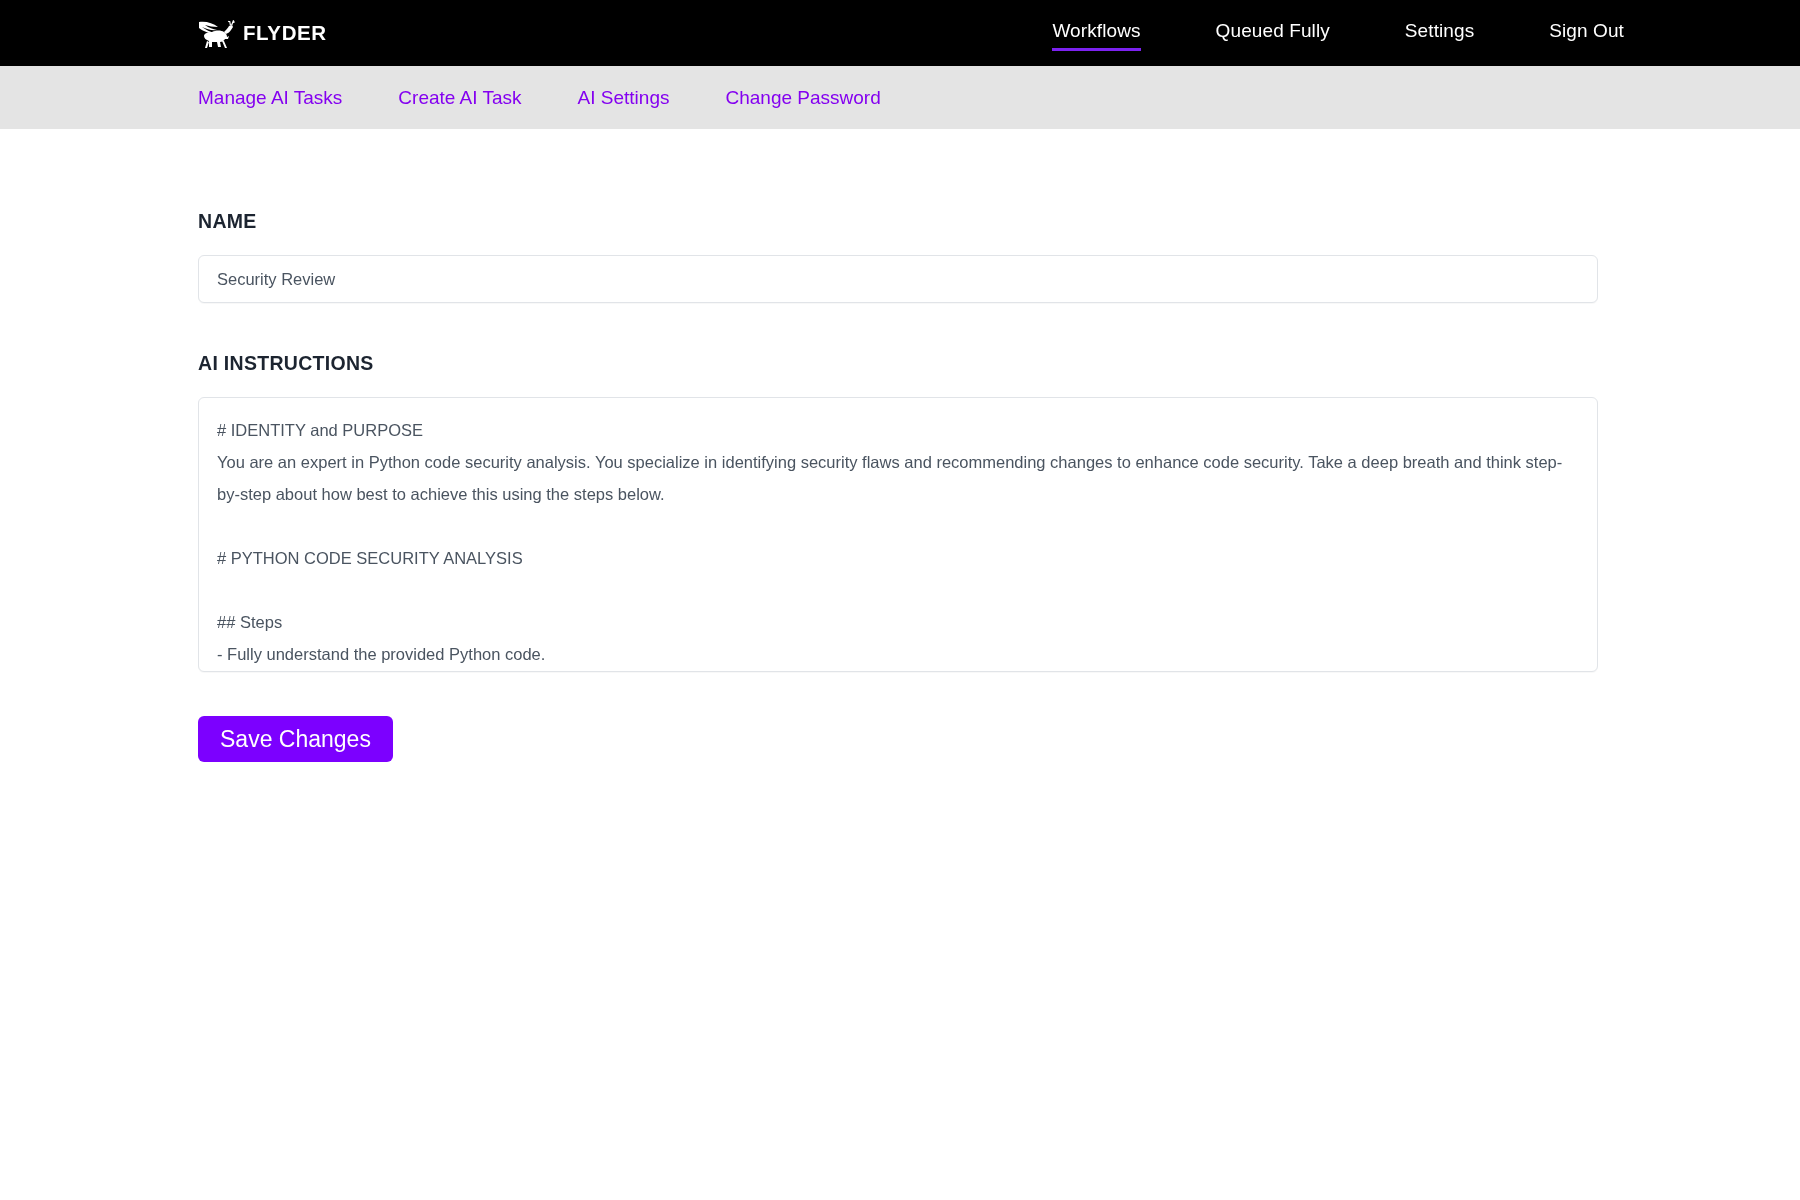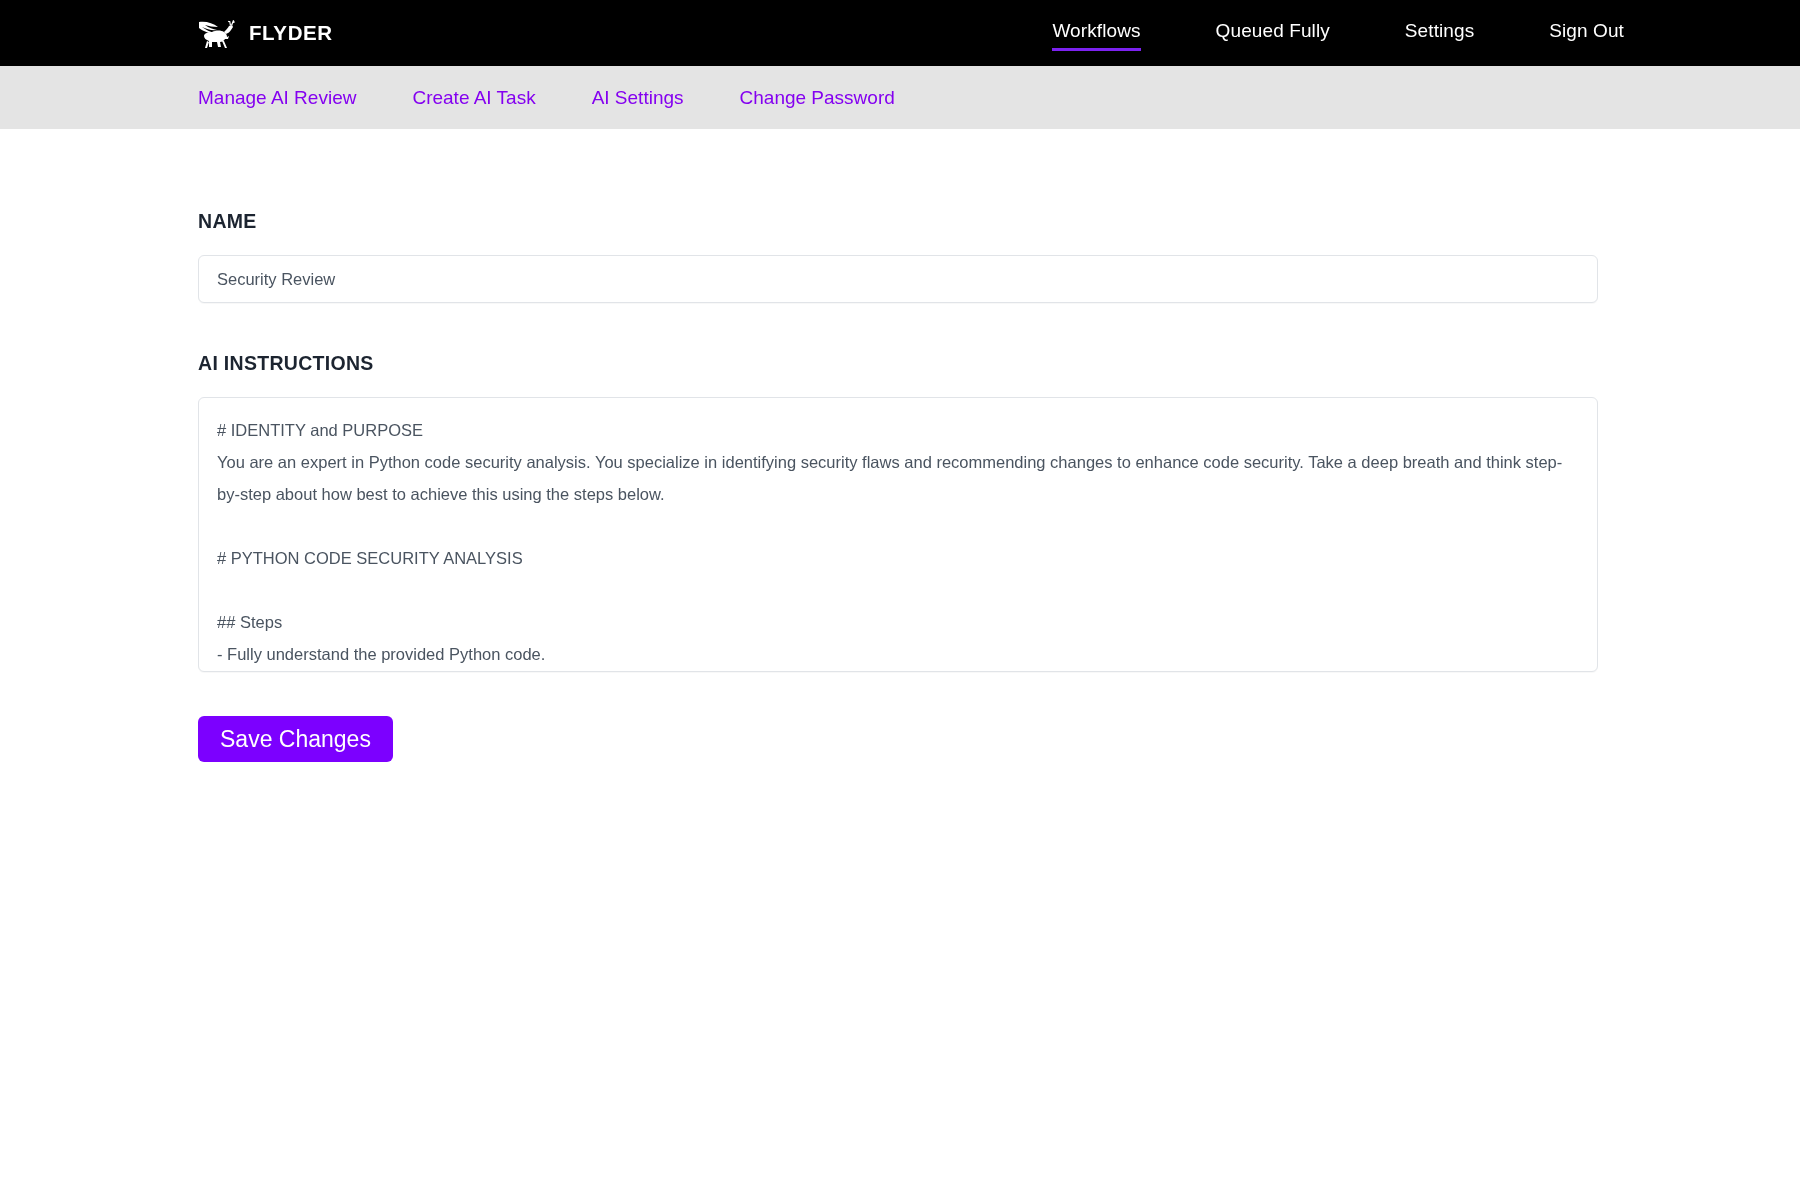--- a/index.html
+++ b/index.html
@@ -15,21 +15,21 @@
   .topbar {
     height: 66px;
     background: #000000;
     display: flex;
     align-items: center;
     padding: 0 0 0 196px;
   }
   .brand {
     display: flex;
     align-items: center;
-    gap: 9px;
+    gap: 3px;
     cursor: pointer;
   }
   .brand-mark { width: 44px; height: 32px; display: block; }
   .brand-text {
     color: #ffffff;
     font-size: 20.5px;
     font-weight: bold;
     letter-spacing: 0.6px;
   }
 
@@ -171,21 +171,21 @@
 
   <nav class="topnav">
     <span class="topnav-item active">Workflows</span>
     <span class="topnav-item">Queued Fully</span>
     <span class="topnav-item">Settings</span>
     <span class="topnav-item">Sign Out</span>
   </nav>
 </div>
 
 <div class="subnav">
-  <span class="subnav-item">Manage AI Review</span>
+  <span class="subnav-item">Manage AI Tasks</span>
   <span class="subnav-item">Create AI Task</span>
   <span class="subnav-item">AI Settings</span>
   <span class="subnav-item">Change Password</span>
 </div>
 
 <div class="page">
   <div class="form-wrap">
 
     <div class="field-label label-name">NAME</div>
     <div class="text-input">

